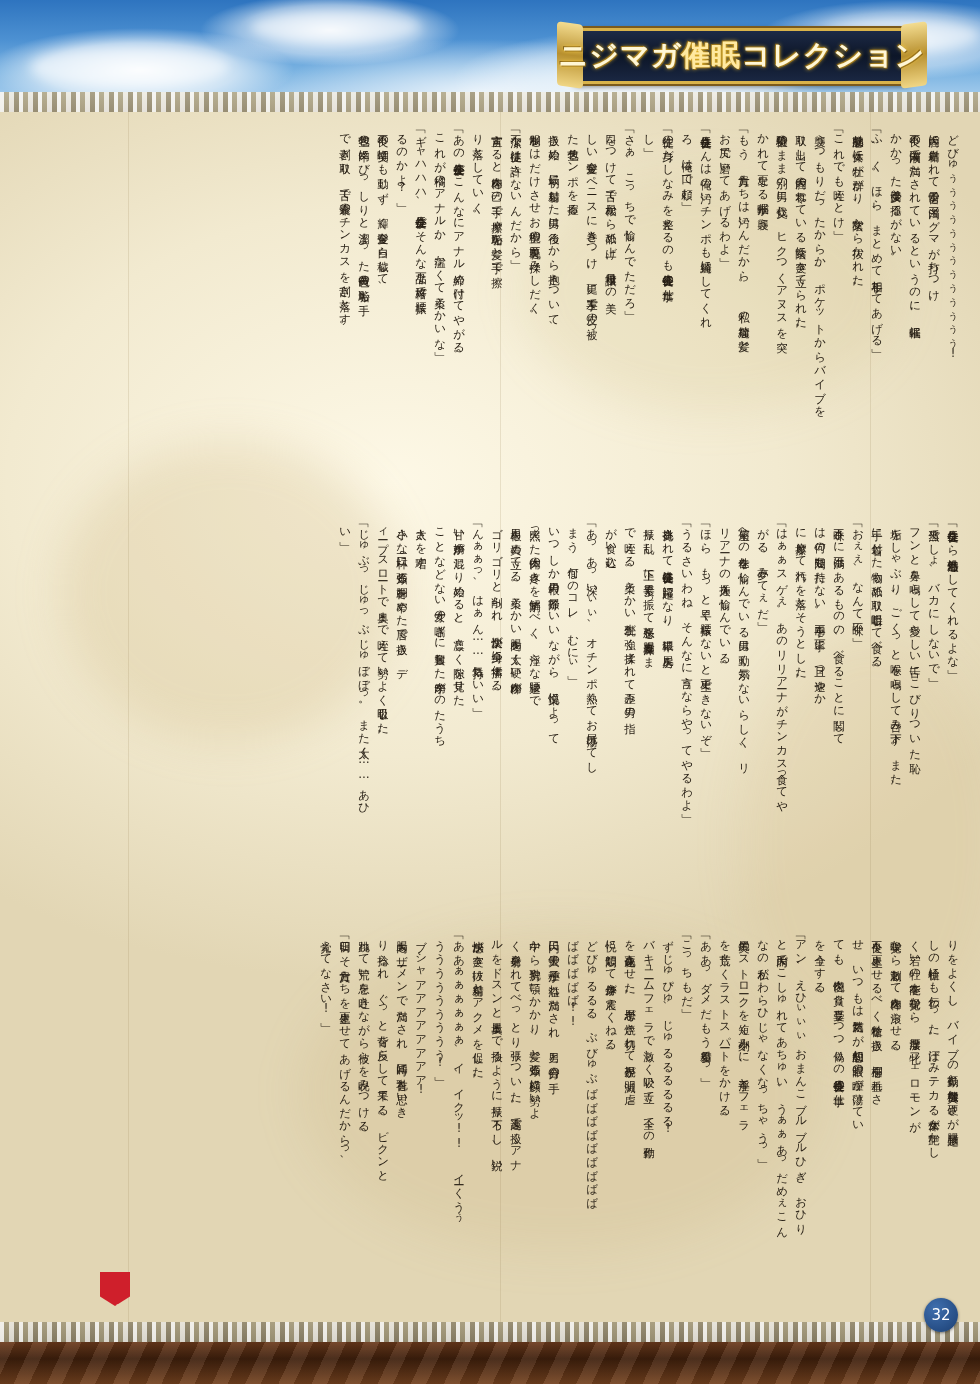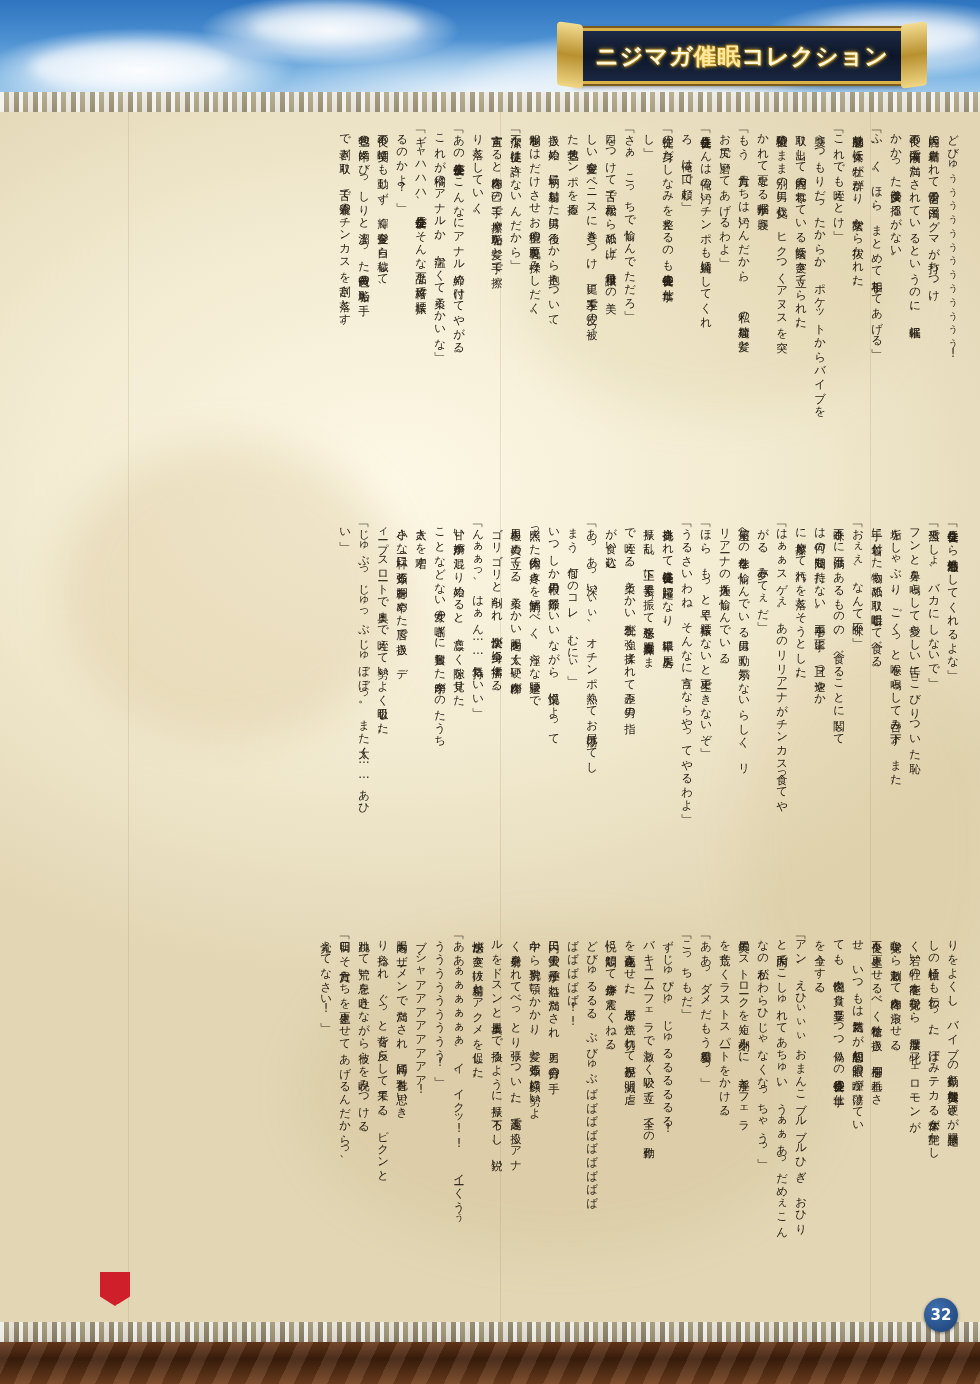--- a/index.html
+++ b/index.html
@@ -35,21 +35,21 @@
   }
   .title-plate:before,.title-plate:after{
     content:"";position:absolute;top:-8px;width:26px;height:64px;
     background:linear-gradient(180deg,#f3dc90,#b8902f 50%,#f0d685);
     border-radius:4px;
   }
   .title-plate:before{left:-20px;transform:skewY(8deg);}
   .title-plate:after{right:-20px;transform:skewY(-8deg);}
   .title-text{
     font-family:Liberation Serif, serif;
-    font-size:23px;font-weight:bold;letter-spacing:1px;
+    font-size:29px;font-weight:bold;letter-spacing:1px;
     color:#fff7d6;
     text-shadow:0 0 4px #ffcc33,1px 1px 0 #6b4c12,-1px -1px 0 #6b4c12;
     white-space:nowrap;
     position:relative;z-index:2;
   }
   .title-text .hl{color:#ffe9a0;}
 
   
   .ornament-top{
     position:absolute;left:0;top:92px;width:980px;height:26px;
@@ -115,21 +115,21 @@
   #blockB{right:18px;top:408px;height:420px;}
   #blockC{right:18px;top:820px;height:400px;}
 
   .col-block span.line{display:block;}
 
   
   .page-num{
     position:absolute;right:22px;bottom:52px;
     width:34px;height:34px;border-radius:50%;
     background:radial-gradient(circle at 35% 30%,#3f6fae,#1b3f73);
-    color:#fff;font-family:"DejaVu Sans",sans-serif;font-size:15px;font-weight:bold;
+    color:#fff;font-family:"DejaVu Sans",sans-serif;font-size:15px;font-weight:normal;
     display:flex;align-items:center;justify-content:center;
     box-shadow:0 1px 3px rgba(0,0,0,.5);
   }
   
   .end-mark{
     position:absolute;left:100px;bottom:78px;
     width:30px;height:34px;
     background:#cf1f2b;
     clip-path:polygon(0 0,100% 0,100% 72%,50% 100%,0 72%);
     color:#fff;font-family:"DejaVu Sans",sans-serif;font-size:12px;

